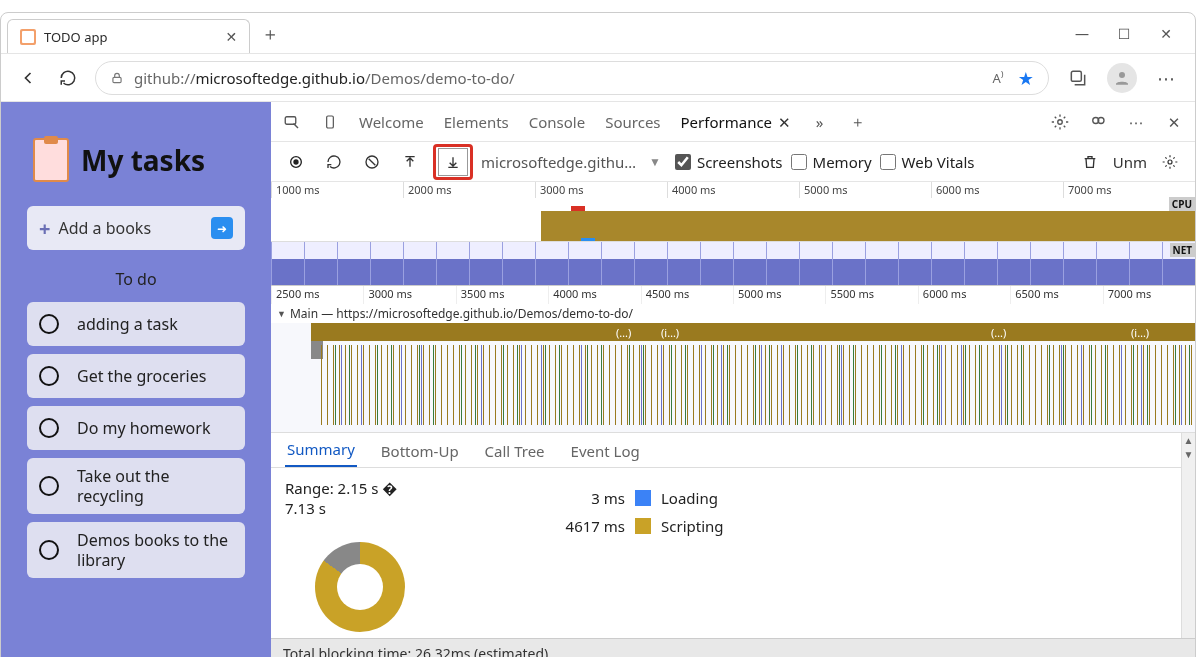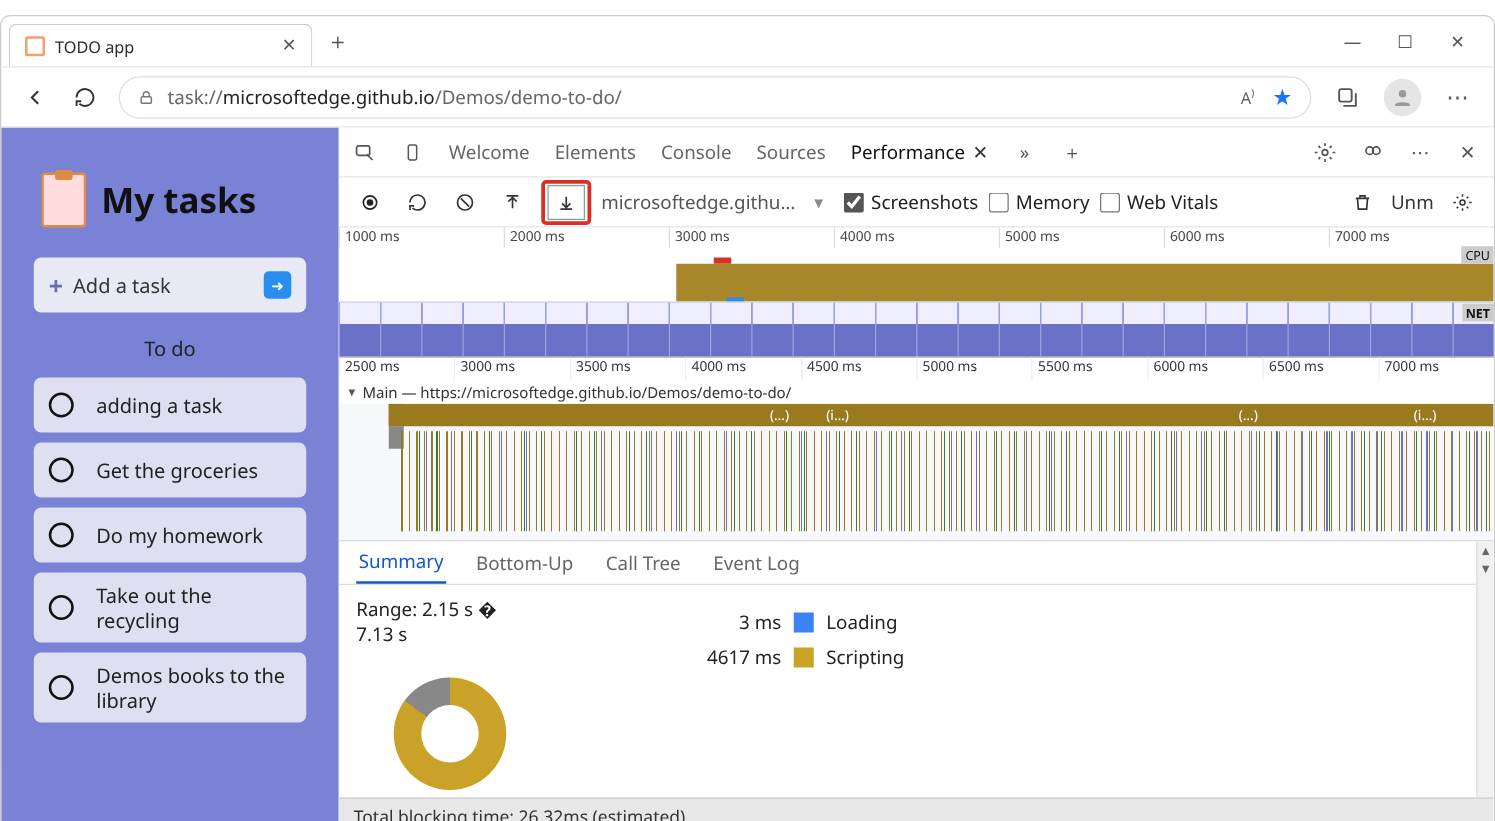--- a/index.html
+++ b/index.html
@@ -60,21 +60,21 @@
 .ptsite { color:#555; max-width:160px; overflow:hidden; text-overflow:ellipsis; white-space:nowrap; }
 .chev { color:#888; font-size:12px; margin-right:6px; }
 .chk { display:flex; align-items:center; gap:6px; font-size:15px; color:#222; }
 .chk input { width:16px; height:16px; accent-color:#555; }
 .perftoolbar .spacer { flex:1; }
 
 .overview { position:relative; height:60px; border-bottom:1px solid #ddd; }
 .overview .ticks { display:flex; font-size:11px; color:#444; height:16px; }
 .overview .ticks span { flex:1; padding-left:4px; border-left:1px solid #ddd; }
 .overview .band { position:absolute; bottom:0; height:30px; background:#a8872b; }
-.overview .cpu { position:absolute; right:0; bottom:30px; background:#ccc; color:#111; font-size:10px; padding:0 3px; font-weight:400; }
+.overview .cpu { position:absolute; right:0; bottom:30px; background:#ccc; color:#111; font-size:10px; padding:0 3px; font-weight:700; }
 .overview .net { position:absolute; right:0; bottom:-16px; background:#ccc; color:#111; font-size:10px; padding:0 3px; font-weight:700; z-index:2; }
 .overview .redbit { position:absolute; bottom:30px; left:300px; width:14px; height:5px; background:#d93025; }
 .overview .bluebit { position:absolute; bottom:0; left:310px; width:14px; height:3px; background:#2a8ef0; }
 
 .filmstrip { height:44px; background:#6a72c8; display:flex; gap:0; border-bottom:1px solid #ccc; }
 .filmstrip .frame { flex:1; background:linear-gradient(#eef 40%, #6a72c8 40%); border-left:1px solid #9aa0e0; }
 
 .ruler2 { display:flex; font-size:11px; color:#333; height:18px; }
 .ruler2 span { flex:1; padding-left:4px; border-left:1px solid #eee; }
 
@@ -144,21 +144,21 @@
         </svg>
     </div>
     <div class="urlbox">
       <span class="lock">
         <svg width="14" height="14" viewBox="0 0 24 24" fill="none" stroke="#777" stroke-width="2">
             <rect x="5" y="11" width="14" height="9" rx="2"></rect>
             <path d="M8 11V8a4 4 0 0 1 8 0v3"></path>
           </svg>
       </span>
       <span class="url">
-        <span>task://</span><span class="host">microsoftedge.github.io</span><span>/Demos/demo-to-do/</span>
+        <span>github://</span><span class="host">microsoftedge.github.io</span><span>/Demos/demo-to-do/</span>
       </span>
       <span class="right">
         <span style="font-size:13px;color:#666;">A⁾</span>
         <span class="star">★</span>
       </span>
     </div>
     <div class="rbtn">
       <svg width="20" height="20" viewBox="0 0 24 24" fill="none" stroke="#555" stroke-width="1.8">
           <rect x="4" y="4" width="12" height="12" rx="2"></rect>
           <path d="M8 20h12V8"></path>
@@ -175,21 +175,21 @@
 
   <div class="content">
 
     <div class="app">
       <div class="apphdr">
         <div class="appicon"></div>
         <h1>My tasks</h1>
       </div>
       <div class="addtask">
         <span class="plus">+</span>
-        <span>Add a task</span>
+        <span>Add a books</span>
         <span class="go">➜</span>
       </div>
       <div class="listlabel">To do</div>
       <div class="task">
           <span class="radio"></span>
           <span>adding a task</span>
         </div>
       <div class="task">
           <span class="radio"></span>
           <span>Get the groceries</span>

